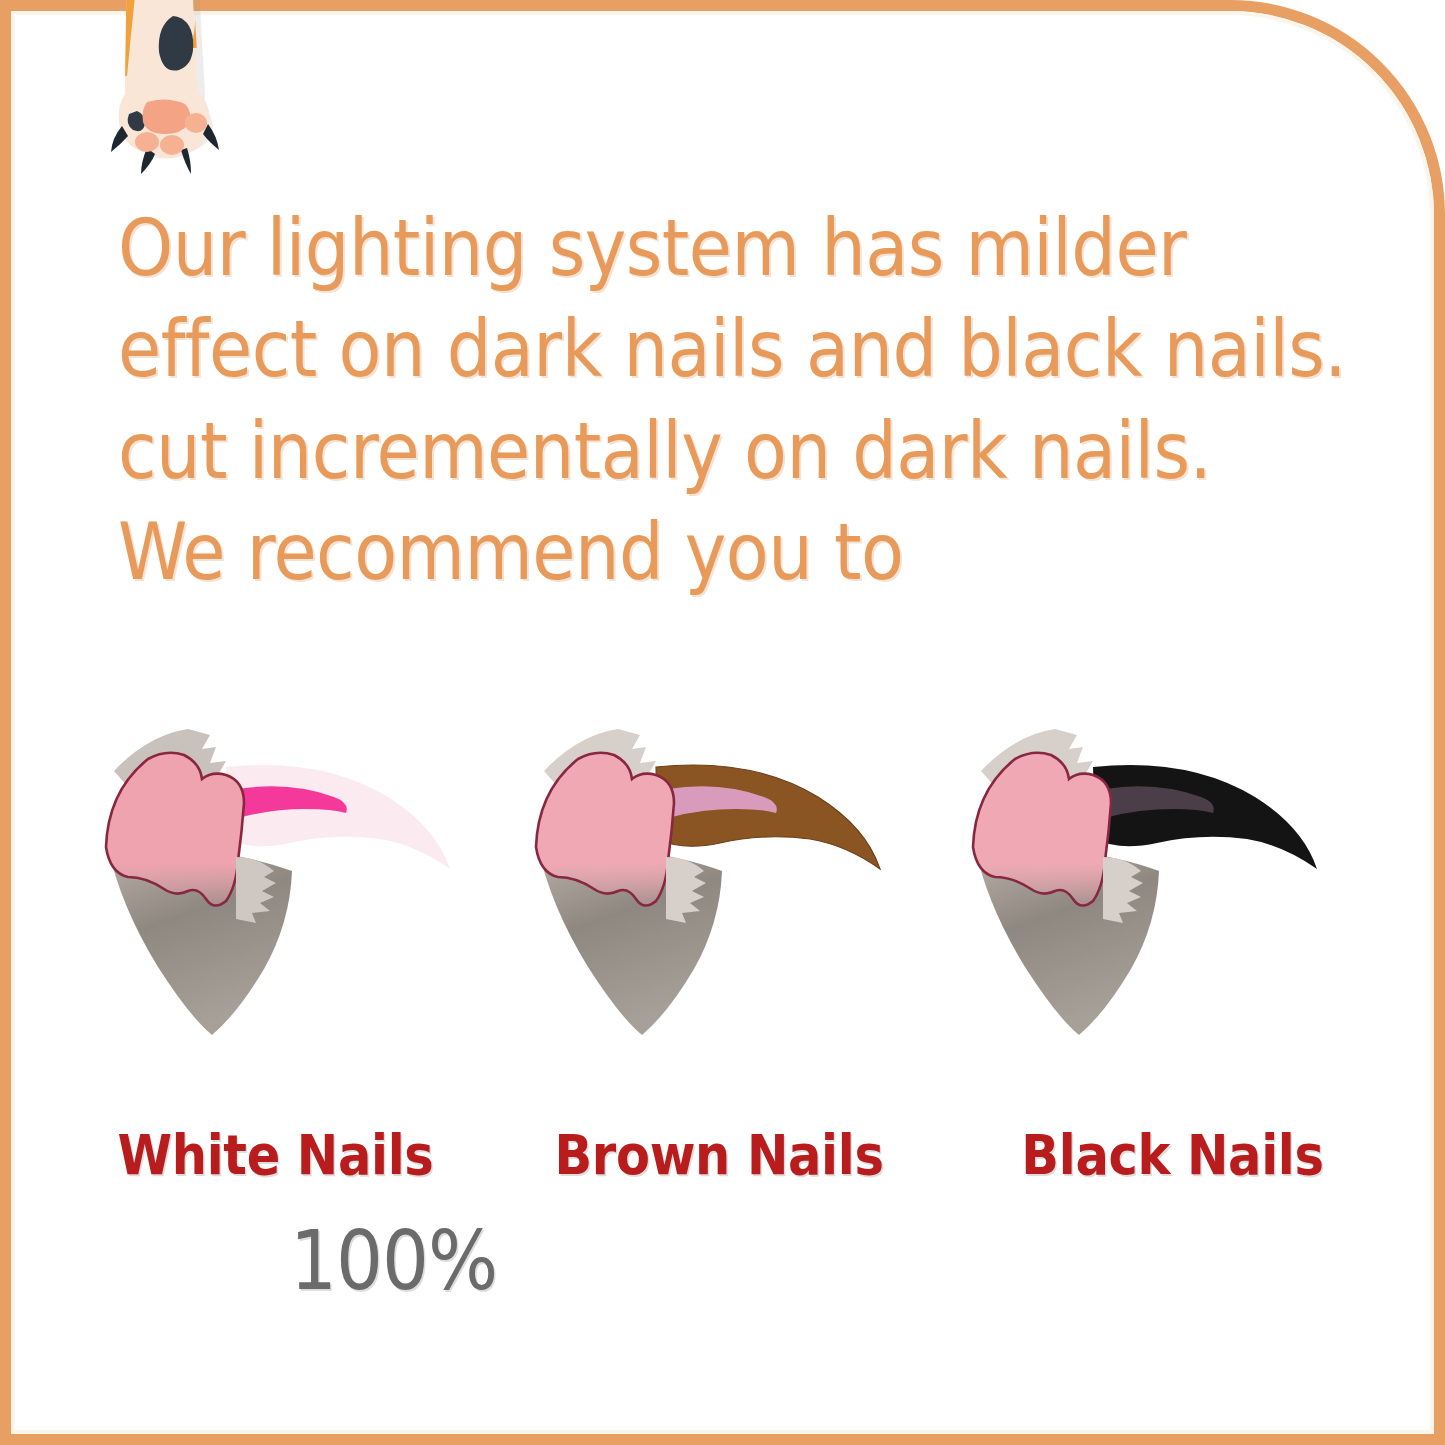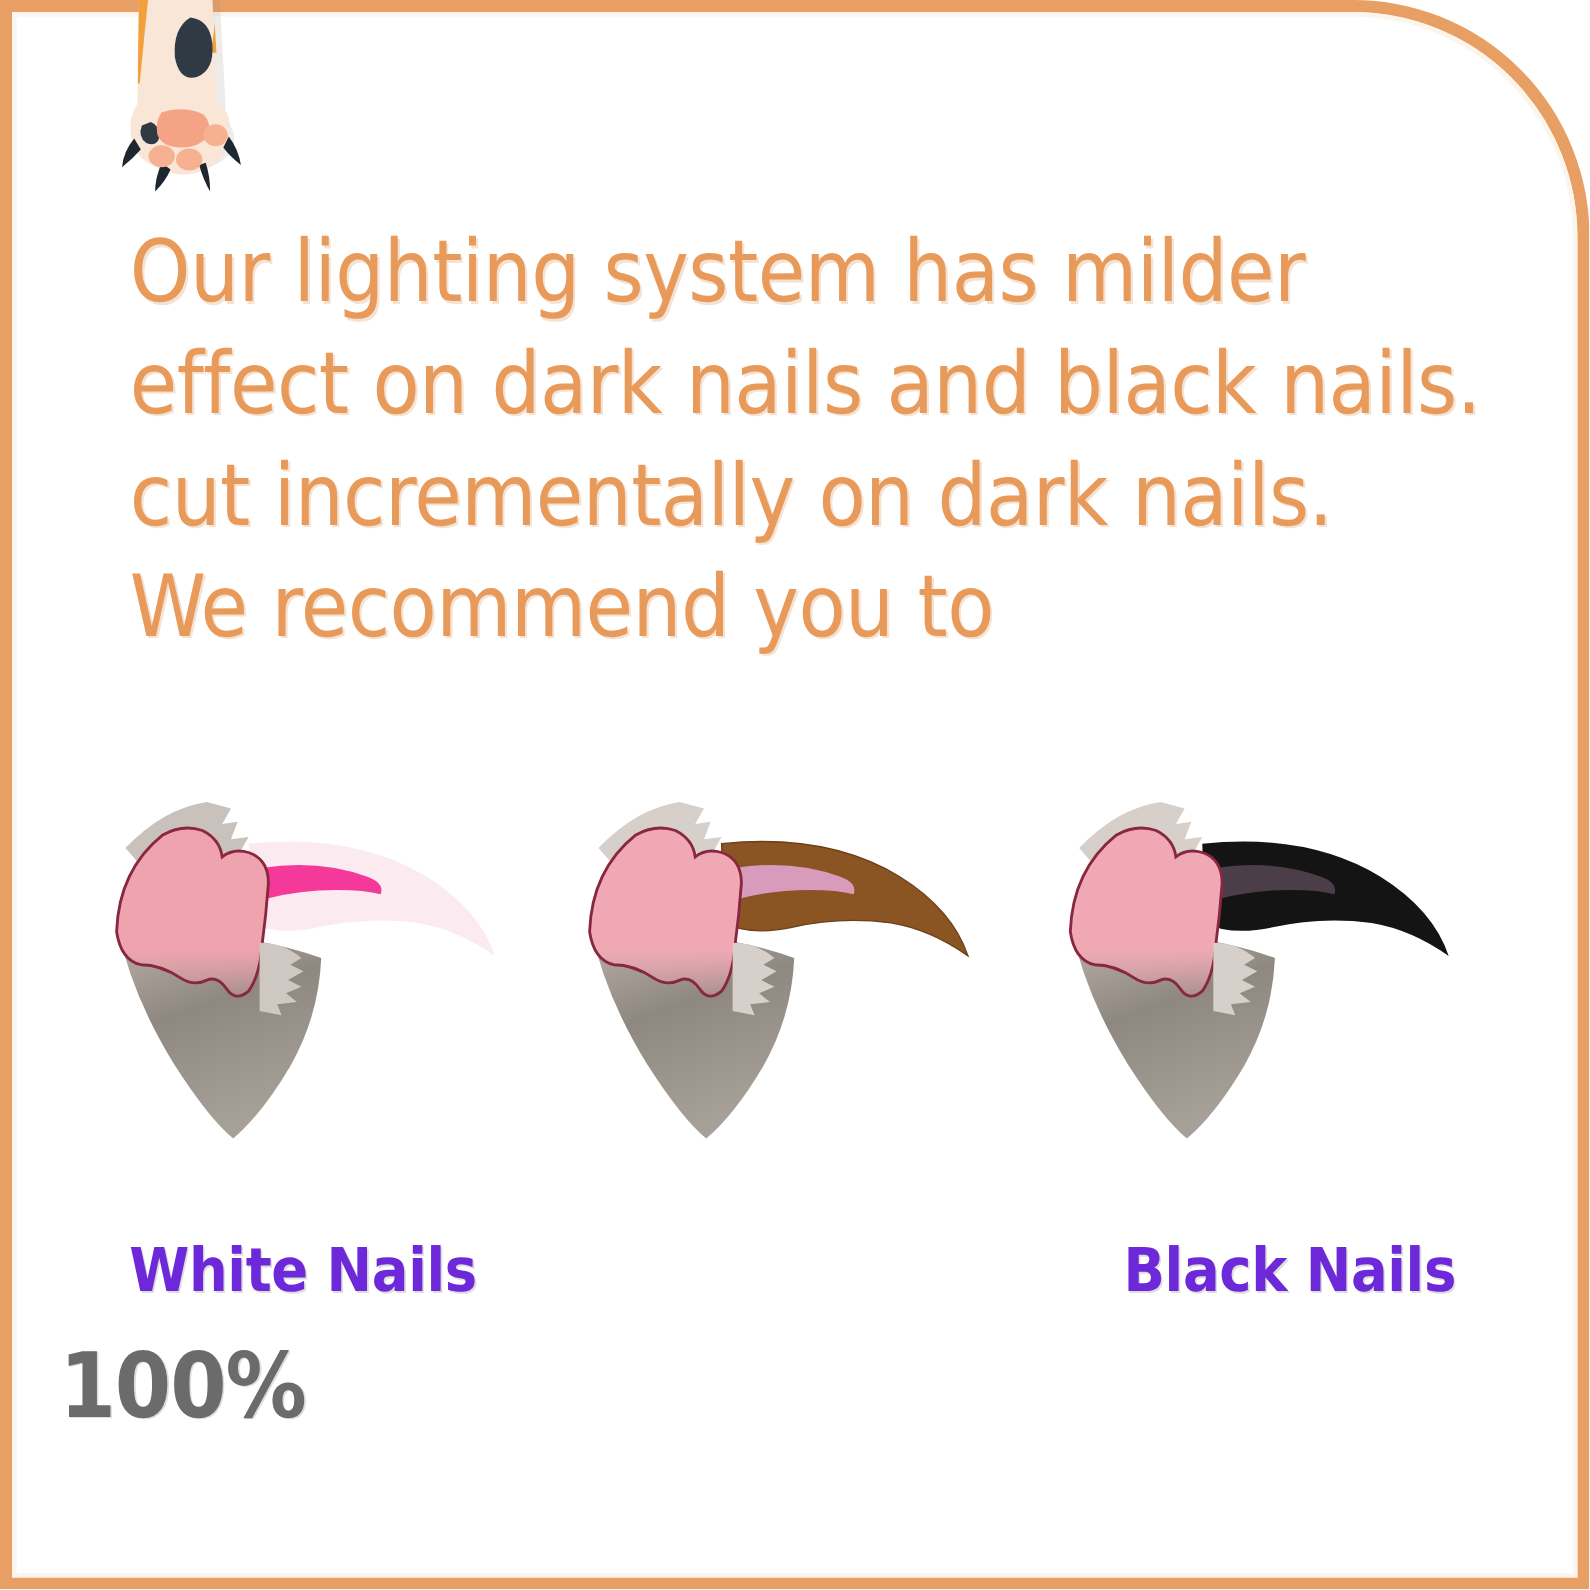--- a/index.html
+++ b/index.html
@@ -90,36 +90,36 @@
     margin: 0 auto;
     width: 400px;
     height: 340px;
   }
   .col-label {
     position: absolute;
     left: 0;
     top: 418px;
     width: 100%;
     text-align: center;
-    color: #6d28d9;
+    color: #b91c1c;
     font-family: "DejaVu Sans Condensed", "Liberation Sans Narrow", "Liberation Sans", sans-serif;
     font-weight: 700;
     font-size: 55px;
     letter-spacing: -0.3px;
     text-shadow: 1.5px 1.5px 0 rgba(120,120,120,0.25);
   }
   .col-pct {
     position: absolute;
     left: 0;
     top: 508px;
     width: 100%;
-    text-align: left;
+    text-align: right;
     color: #6B6B6B;
     font-family: "DejaVu Sans Condensed", "Liberation Sans Narrow", "Liberation Sans", sans-serif;
-    font-weight: 700;
+    font-weight: 400;
     font-size: 82px;
     letter-spacing: -1px;
     text-shadow: 1.5px 1.5px 0 rgba(120,120,120,0.25);
   }
 
   
   .col-white  .nail-art { margin-left: 24px; }
   .col-white  .col-label, .col-white  .col-pct { transform: translateX(-6px); }
   .col-brown  .nail-art { margin-left: 10px; }
   .col-brown  .col-label, .col-brown  .col-pct { transform: translateX(-6px); }
@@ -229,20 +229,21 @@
             <stop offset="100%" stop-color="#F0A9B4" stop-opacity="0.25"></stop>
           </linearGradient>
         </defs>
         <path d="M30 66 Q64 30 104 24 L126 30 L118 44 L132 42 L126 58 L142 56 L134 70 L150 68 L142 82 L152 84 L60 100 Z" fill="#D7CFC9"></path>
         <path d="M142 62 Q238 52 304 92 Q352 122 366 164 Q332 140 296 134 Q250 128 206 138 Q168 146 144 134 Z" fill="#8A5423" stroke="#6E4019" stroke-width="1.2"></path>
         <path d="M154 84 Q206 76 250 92 Q266 98 262 108 Q248 104 222 104 Q188 104 158 112 Q148 100 154 84 Z" fill="#D99BBC"></path>
         <path d="M24 142 Q36 200 74 262 Q106 312 128 330 Q154 308 180 264 Q206 218 208 166 Q170 152 120 146 Z" fill="url(#beanB)"></path>
         <path d="M22 142 Q24 86 64 54 Q82 44 100 50 Q116 58 118 74 Q128 66 142 70 Q160 76 160 98 Q158 126 154 156 Q152 182 142 196 Q130 206 122 194 Q114 182 104 186 Q92 192 80 184 Q62 172 44 172 Q26 168 22 142 Z" fill="url(#padFadeB)" stroke="#8A2740" stroke-width="2.6"></path>
         <path d="M152 152 Q174 152 190 166 L180 172 L192 178 L178 186 L190 192 L176 198 L186 206 L168 208 L172 218 L152 214 Z" fill="#D7CFC9"></path>
       </svg>
+      <div class="col-label">Brown Nails</div>
     </div>
 
     <div class="col col-black">
       <svg class="nail-art" viewBox="0 0 400 340" xmlns="http://www.w3.org/2000/svg">
         <defs>
           <linearGradient id="beanK" x1="0" y1="0" x2="0.35" y2="1">
             <stop offset="0%" stop-color="#B9B1AA"></stop>
             <stop offset="45%" stop-color="#8F8881"></stop>
             <stop offset="100%" stop-color="#A7A099"></stop>
           </linearGradient>

